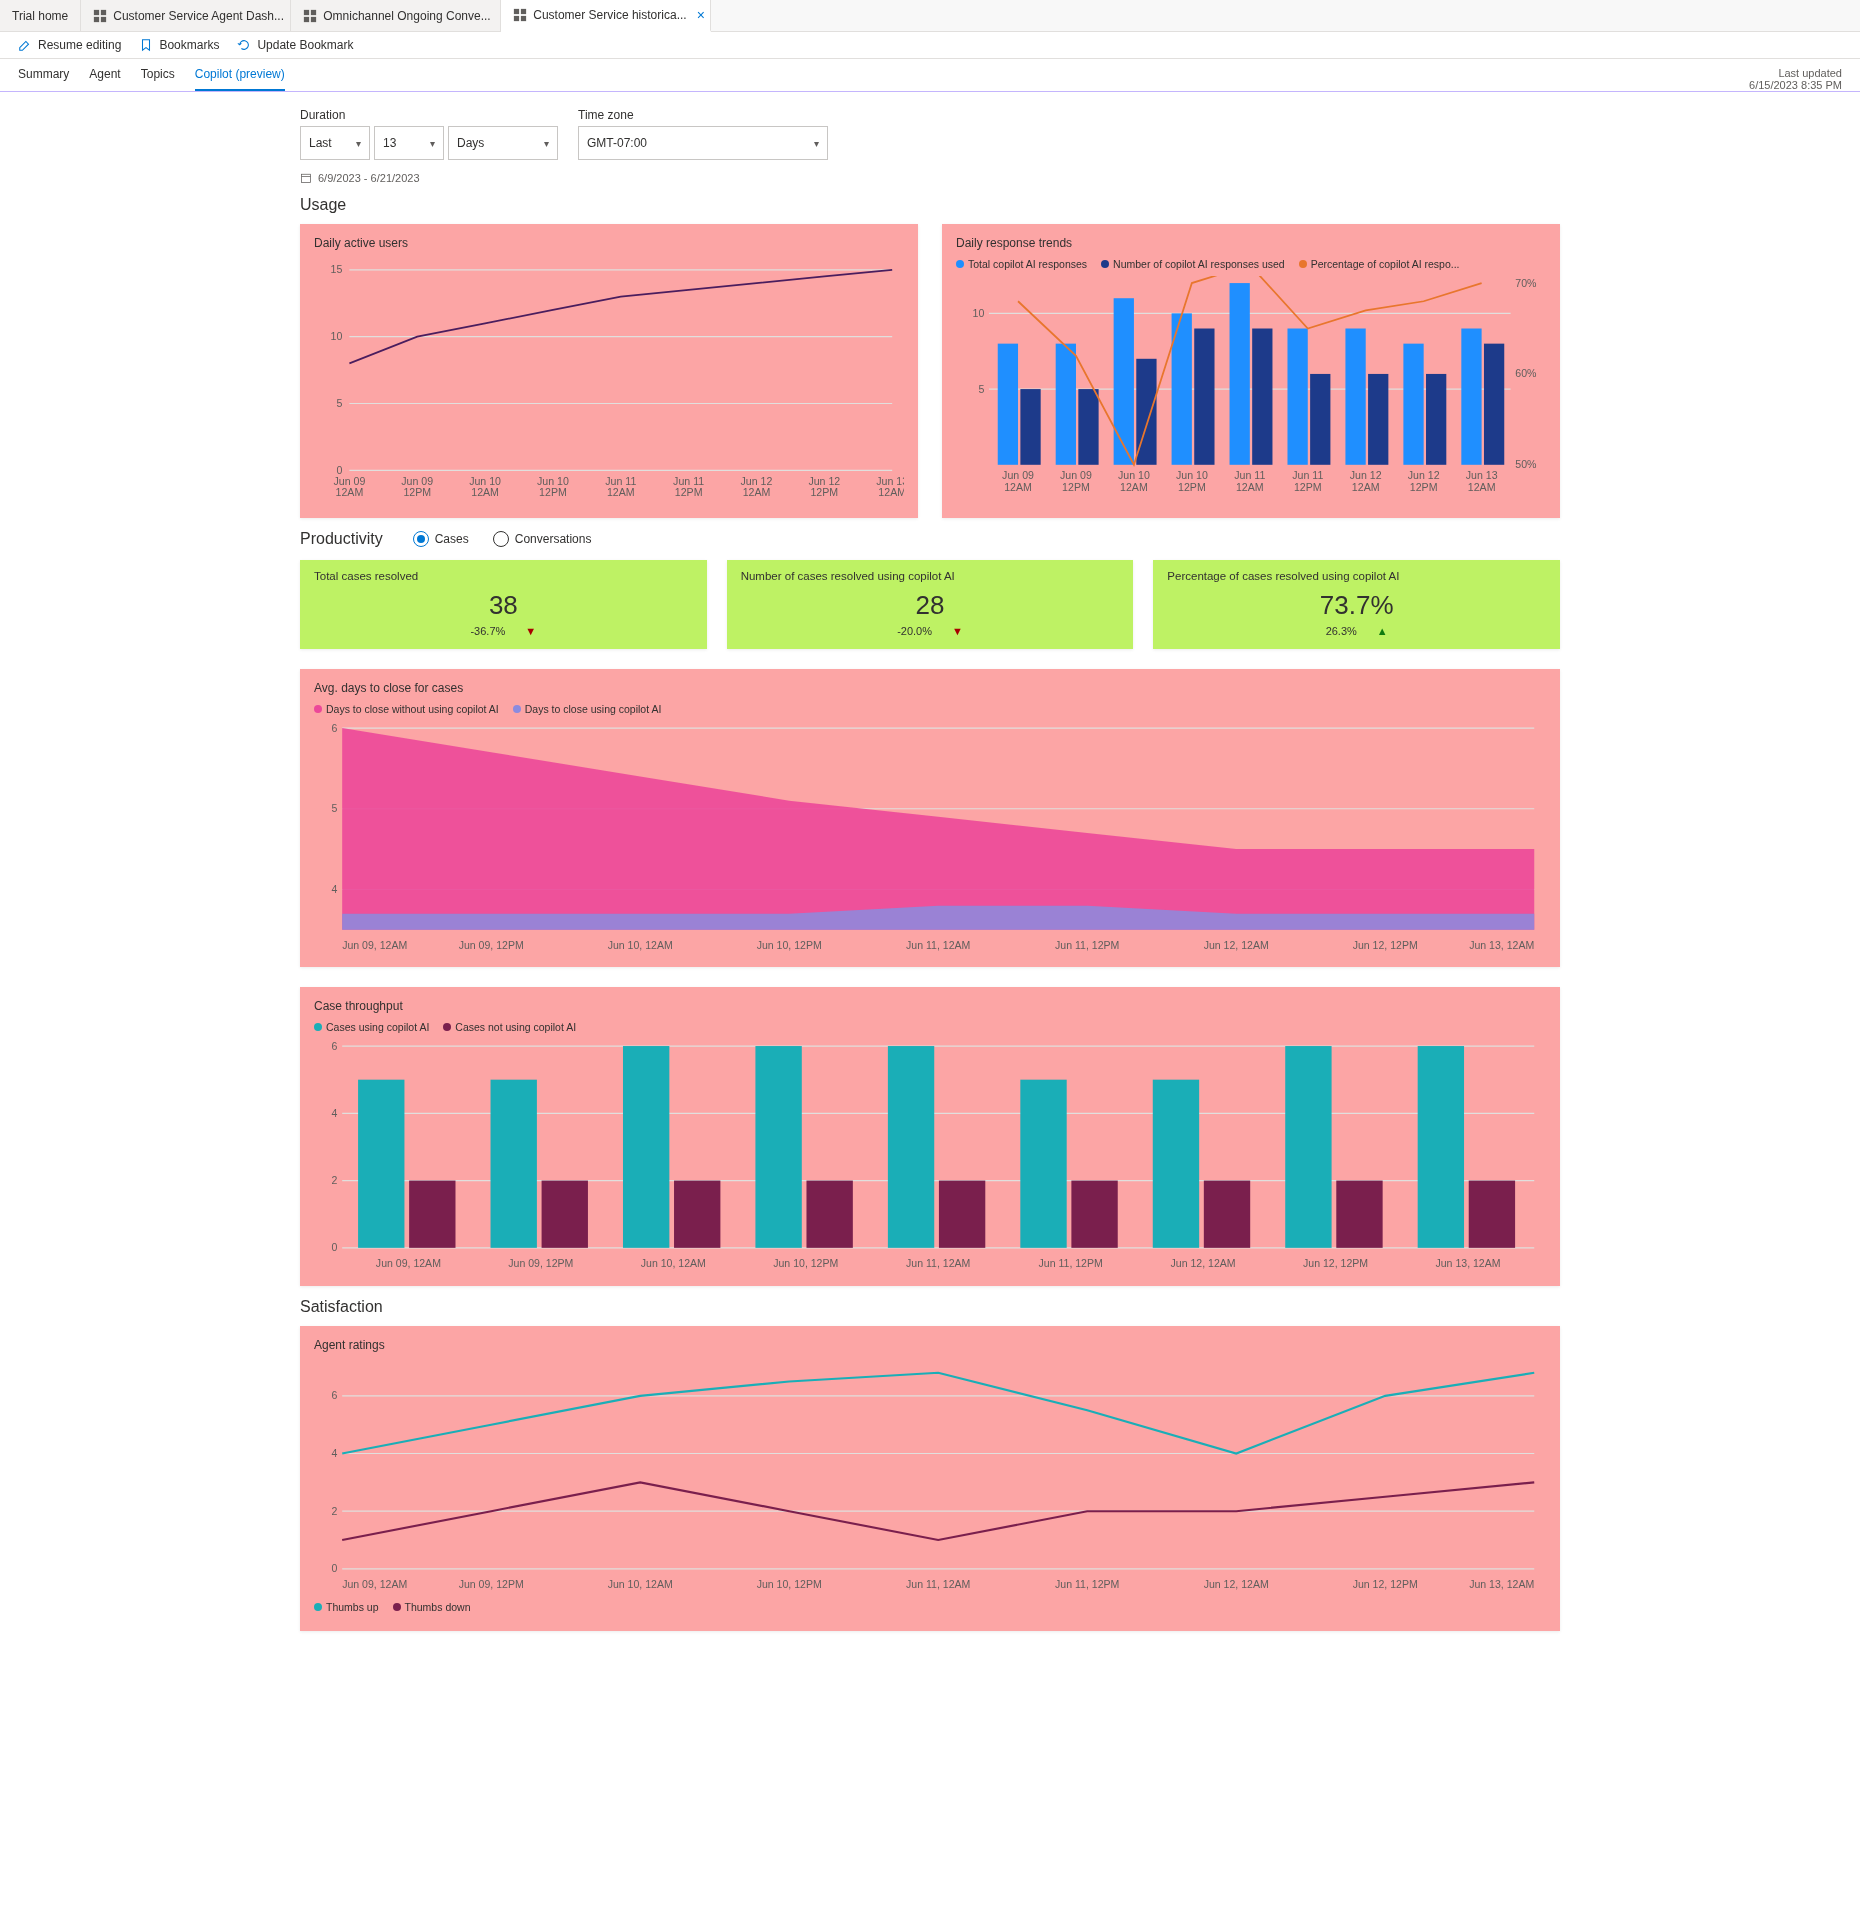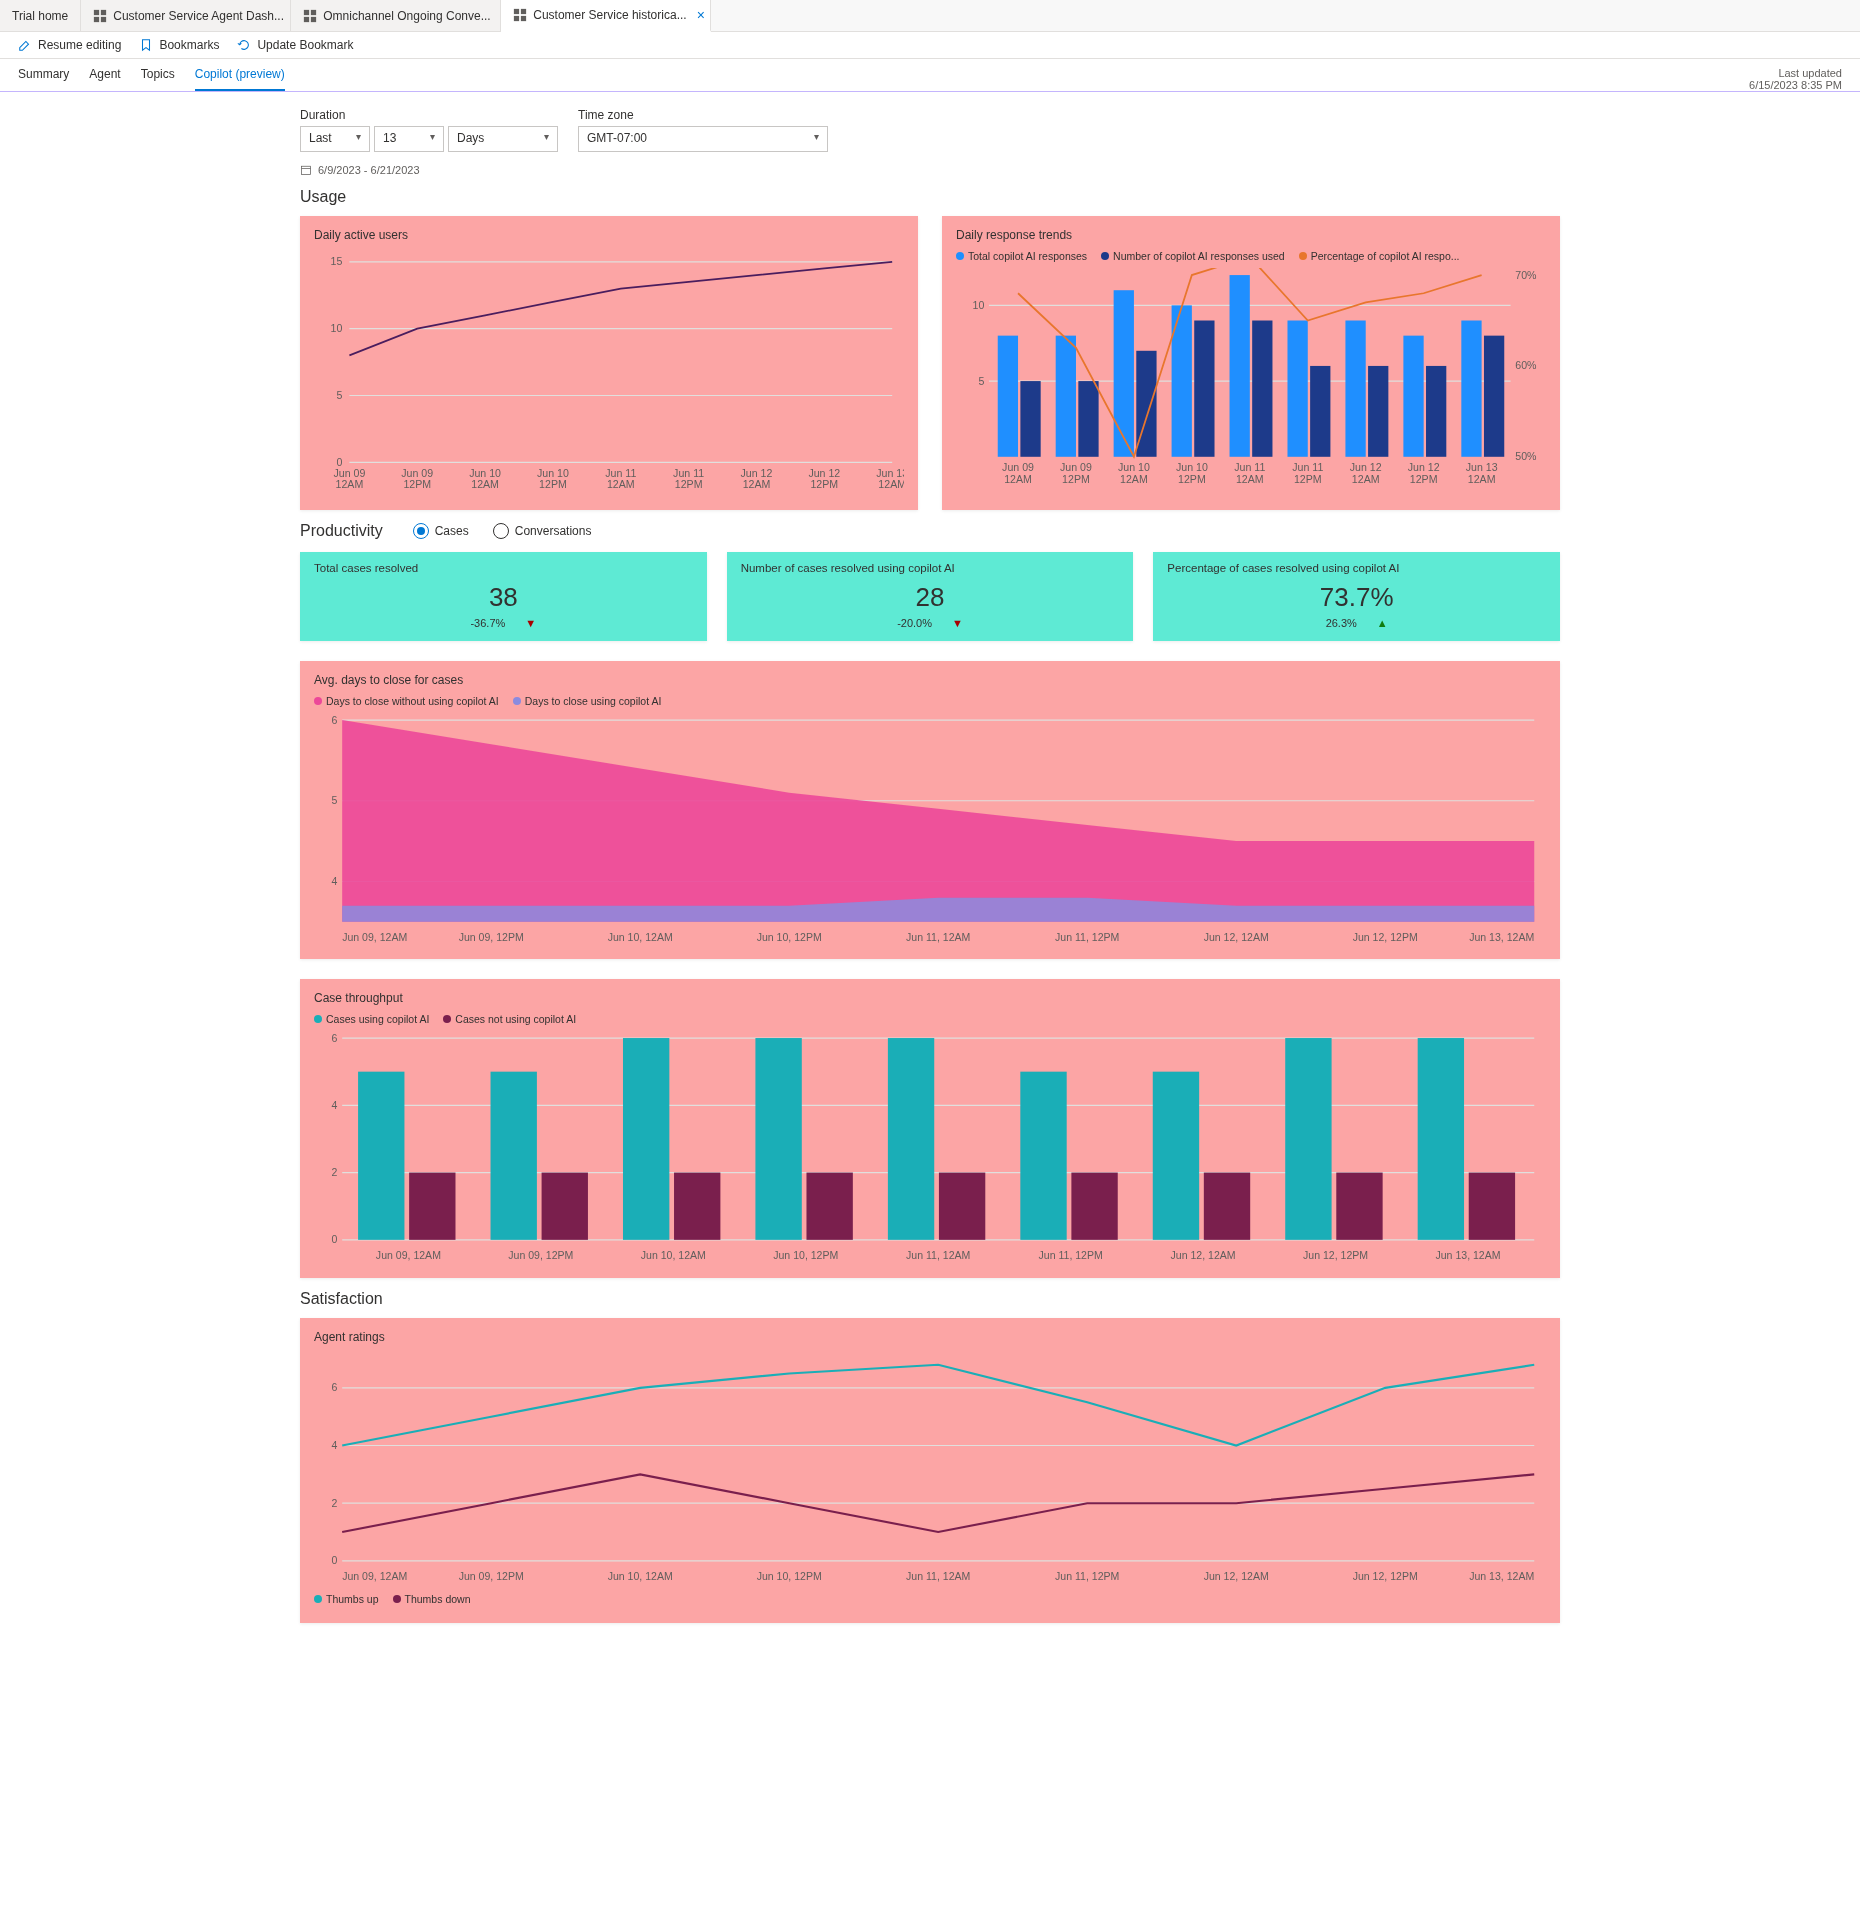--- a/index.html
+++ b/index.html
@@ -14,40 +14,40 @@
 .tool-btn svg { width: 14px; height: 14px; }
 .subtabs-row { display: flex; justify-content: space-between; align-items: flex-end; border-bottom: 1px solid #c4b5fd; padding: 0 18px; }
 .subtabs { display: flex; gap: 20px; }
 .subtab { padding: 8px 0; font-size: 12px; color: #323130; cursor: pointer; border-bottom: 2px solid transparent; }
 .subtab.active { color: #0078d4; border-bottom-color: #0078d4; }
 .last-updated { text-align: right; font-size: 11px; color: #605e5c; padding-top: 4px; }
 .content { max-width: 1340px; margin: 0 auto; padding: 16px 0 40px; }
 .filters { display: flex; gap: 20px; padding: 0 0 6px 40px; }
 .filter-group label { display: block; font-size: 12px; color: #323130; margin-bottom: 4px; }
 .filter-row { display: flex; gap: 4px; }
-.select { border: 1px solid #c8c6c4; background: #fff; padding: 4px 8px; font-size: 12px; display: flex; justify-content: space-between; gap: 8px; min-width: 70px; height: 26px; cursor: pointer; }
+.select { border: 1px solid #c8c6c4; background: #fff; padding: 4px 8px; font-size: 12px; display: flex; align-items: center; justify-content: space-between; gap: 8px; min-width: 70px; height: 34px; cursor: pointer; }
 .select.wide { min-width: 250px; }
 .chev { font-size: 10px; color: #605e5c; }
 .date-range { display: flex; align-items: center; gap: 6px; font-size: 11px; color: #605e5c; margin-top: 6px; padding-left: 40px; }
 .section { padding: 12px 40px 0; }
 .section-title { font-size: 16px; font-weight: 400; color: #323130; margin-bottom: 10px; }
 .two-col { display: flex; gap: 24px; }
 .card { background: #fca5a5; box-shadow: 0 1px 3px rgba(0,0,0,0.08); padding: 12px 14px; flex: 1; }
 .card-title { font-size: 12px; color: #323130; margin-bottom: 8px; }
 .legend { display: flex; gap: 14px; flex-wrap: wrap; font-size: 10.5px; color: #323130; margin-bottom: 6px; }
 .legend-item { display: flex; align-items: center; gap: 4px; }
 .dot { width: 8px; height: 8px; border-radius: 50%; display: inline-block; }
 .prod-row { display: flex; align-items: center; gap: 30px; margin-bottom: 12px; }
 .radio-group { display: flex; gap: 24px; align-items: center; }
 .radio { display: flex; align-items: center; gap: 6px; cursor: pointer; font-size: 12px; }
 .radio-circle { width: 16px; height: 16px; border: 1px solid #323130; border-radius: 50%; display: flex; align-items: center; justify-content: center; }
 .radio-circle.checked { border-color: #0078d4; }
 .radio-circle.checked::after { content: ""; width: 8px; height: 8px; background: #0078d4; border-radius: 50%; }
 .kpi-row { display: flex; gap: 20px; margin-bottom: 20px; }
-.kpi { flex: 1; background: #5eead4; box-shadow: 0 1px 3px rgba(0,0,0,0.08); padding: 10px 14px 12px; }
+.kpi { flex: 1; background: #bef264; box-shadow: 0 1px 3px rgba(0,0,0,0.08); padding: 10px 14px 12px; }
 .kpi-label { font-size: 11.5px; color: #323130; margin-bottom: 8px; }
 .kpi-value { font-size: 26px; font-weight: 400; text-align: center; }
 .kpi-delta { text-align: center; font-size: 11px; margin-top: 4px; display:flex; justify-content:center; gap:20px; align-items:center;}
 .delta-down { color: #a80000; }
 .delta-up { color: #107c10; }
 .chart-svg { width: 100%; display: block; }
 .axis-text { font-size: 9px; fill: #605e5c; }
 .grid-line { stroke: #e1dfdd; stroke-width: 1; }
 .no-stroke { stroke: none; }
 </style>

